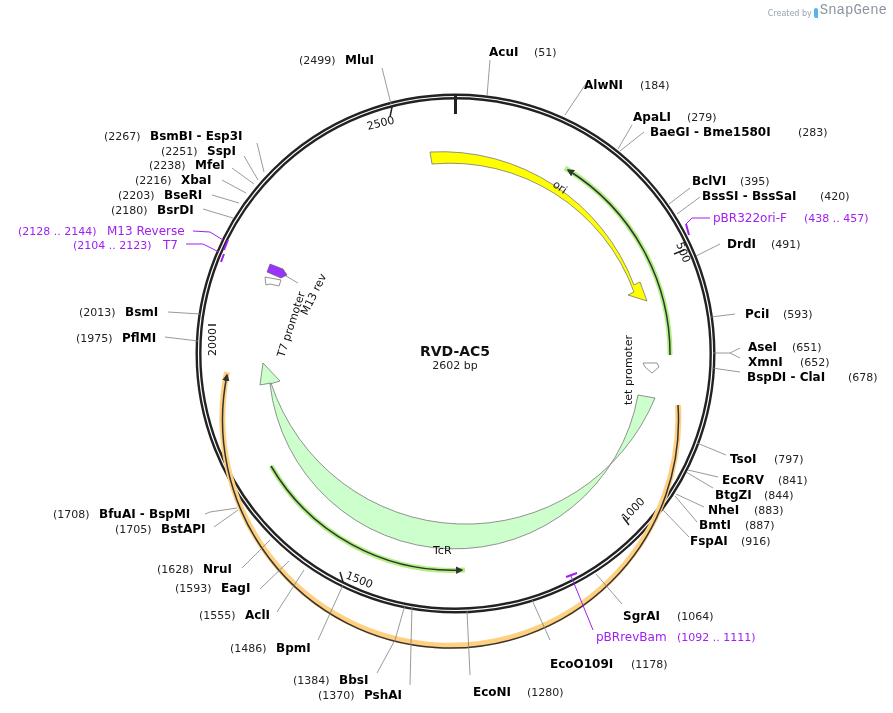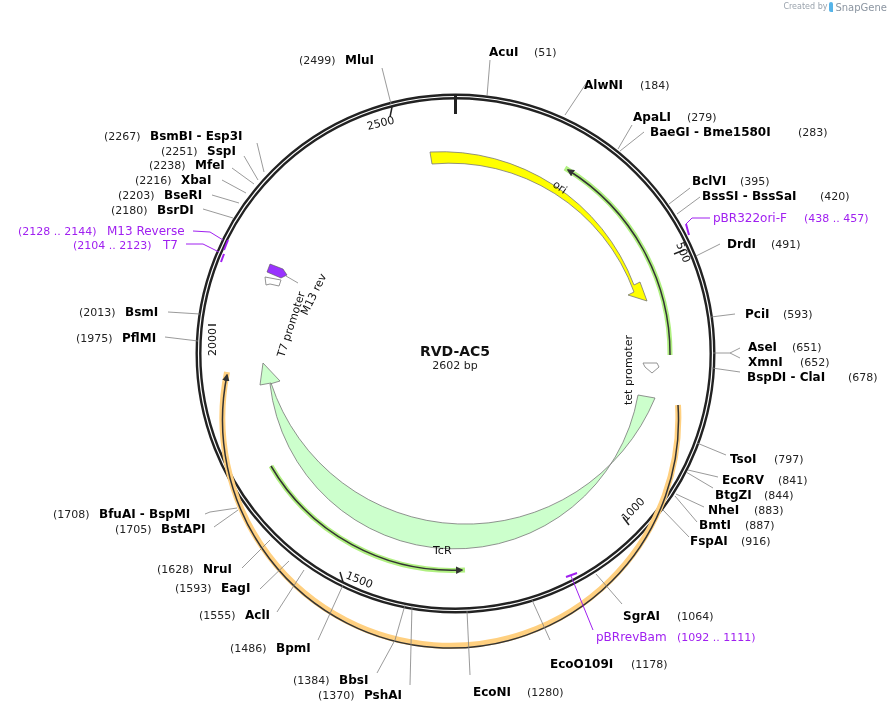--- a/index.html
+++ b/index.html
@@ -1,21 +1,21 @@
 <!DOCTYPE html>
 <html><head>
 <meta charset="utf-8">
 <style>
   html, body { margin: 0; padding: 0; background: #ffffff; }
   body { width: 893px; height: 713px; position: relative; overflow: hidden;
          font-family: "DejaVu Sans", "Liberation Sans", sans-serif; }
   #map { position: absolute; left: 0; top: 0; }
   .credit { position: absolute; right: 6px; top: 2px; font-size: 8px; color: #9aa3ad;
-            font-family: "DejaVu Sans", sans-serif; display: flex; align-items: flex-start; gap: 2px; }
-  .credit .brand { font-size: 10px; color: #8b95a1; }
+            font-family: "DejaVu Sans", sans-serif; display: flex; align-items: flex-end; gap: 2px; }
+  .credit .brand { font-size: 14px; color: #8b95a1; font-family: Liberation Mono, monospace; }
   .credit .logo { display: inline-block; width: 4px; height: 10px; background: #56b4e9; border-radius: 2px 2px 0 2px; }
   text.enz { font-weight: bold; font-size: 12px; fill: #000; }
   text.pos { font-size: 11px; fill: #222; }
   text.primer { font-size: 12px; fill: #a020f0; }
   text.primerpos { font-size: 11px; fill: #a020f0; }
   text.tick { font-size: 11px; fill: #111; }
   text.feat { font-size: 11px; fill: #111; }
   text.title { font-weight: bold; font-size: 14px; fill: #111; }
   text.sub { font-size: 11px; fill: #222; }
   .leader { stroke: #808080; stroke-width: 0.8; fill: none; }

